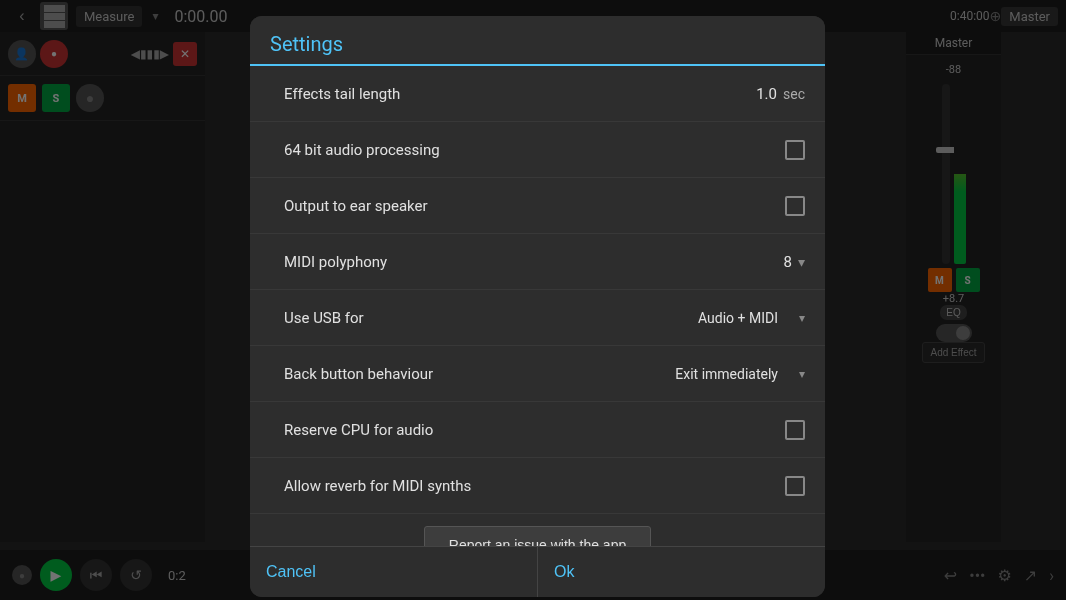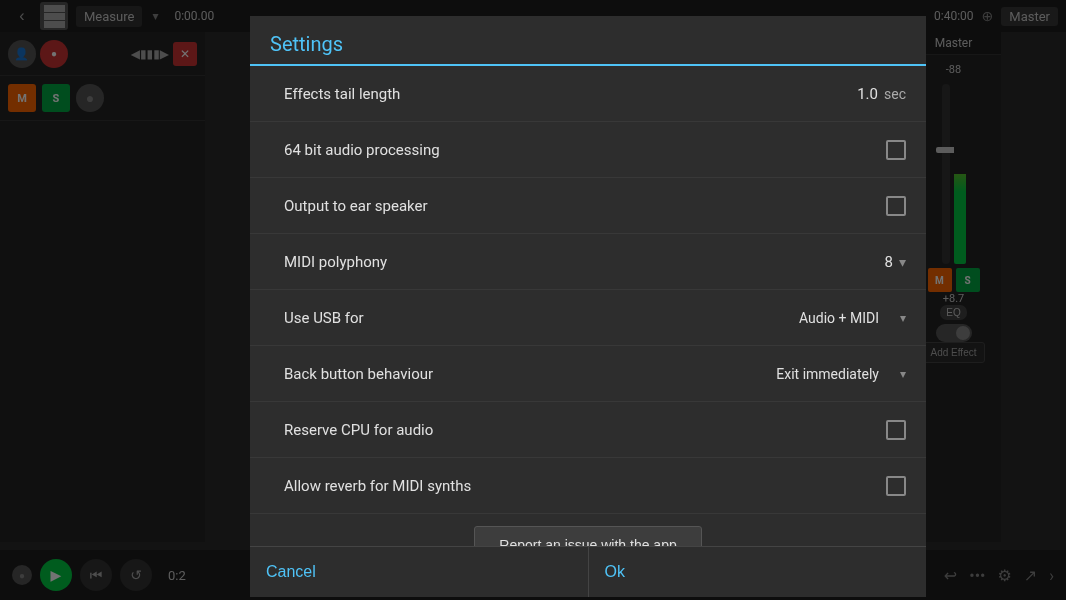--- a/index.html
+++ b/index.html
@@ -55,28 +55,27 @@
       border-radius: 3px;
       margin: 0 4px;
     }
     .dropdown-arrow {
       color: #888;
       font-size: 12px;
       margin-left: 2px;
     }
     .time-display {
       color: #ccc;
-      font-size: 12px;
+      font-size: 16px;
       padding: 0 12px;
     }
     .top-bar-right {
       margin-left: auto;
       display: flex;
       align-items: center;
-      gap: 8px;
       padding-right: 8px;
     }
     .time-right {
       color: #ccc;
       font-size: 12px;
     }
     .master-label {
       color: #ccc;
       font-size: 13px;
       background: #383838;
@@ -261,23 +260,23 @@
       height: 600px;
       background: rgba(0,0,0,0.55);
       z-index: 10;
     }
 
     
     .dialog {
       position: absolute;
       top: 16px;
       left: 250px;
-      width: 676px;
+      width: 575px;
       background: #2d2d2d;
-      border-radius: 0;
+      border-radius: 12px;
       z-index: 20;
       overflow: hidden;
     }
     .dialog-title {
       background: #2d2d2d;
       color: #4fc3f7;
       font-size: 20px;
       font-weight: 400;
       padding: 16px 20px 8px;
       border-bottom: 2px solid #4fc3f7;

